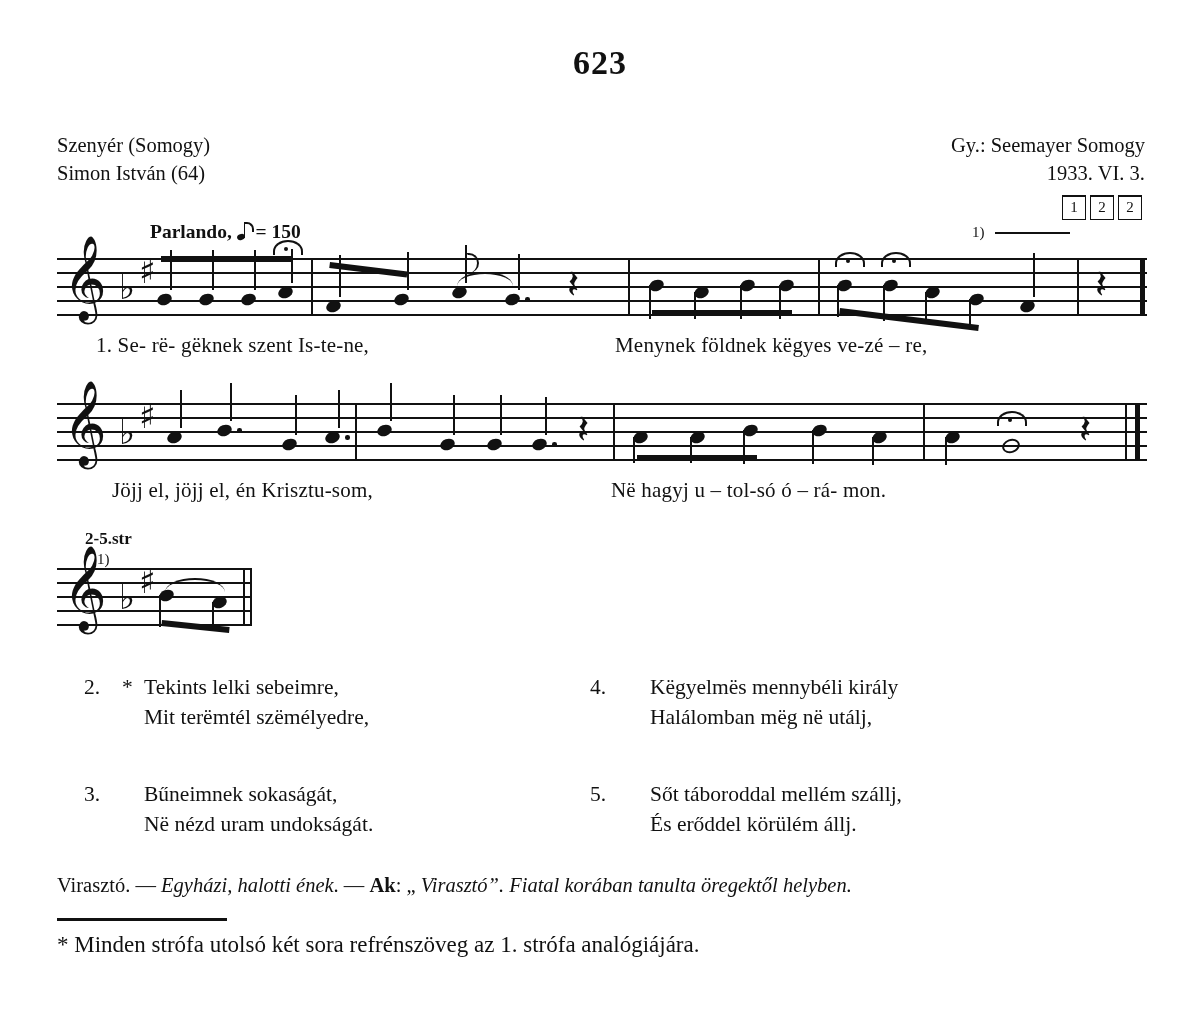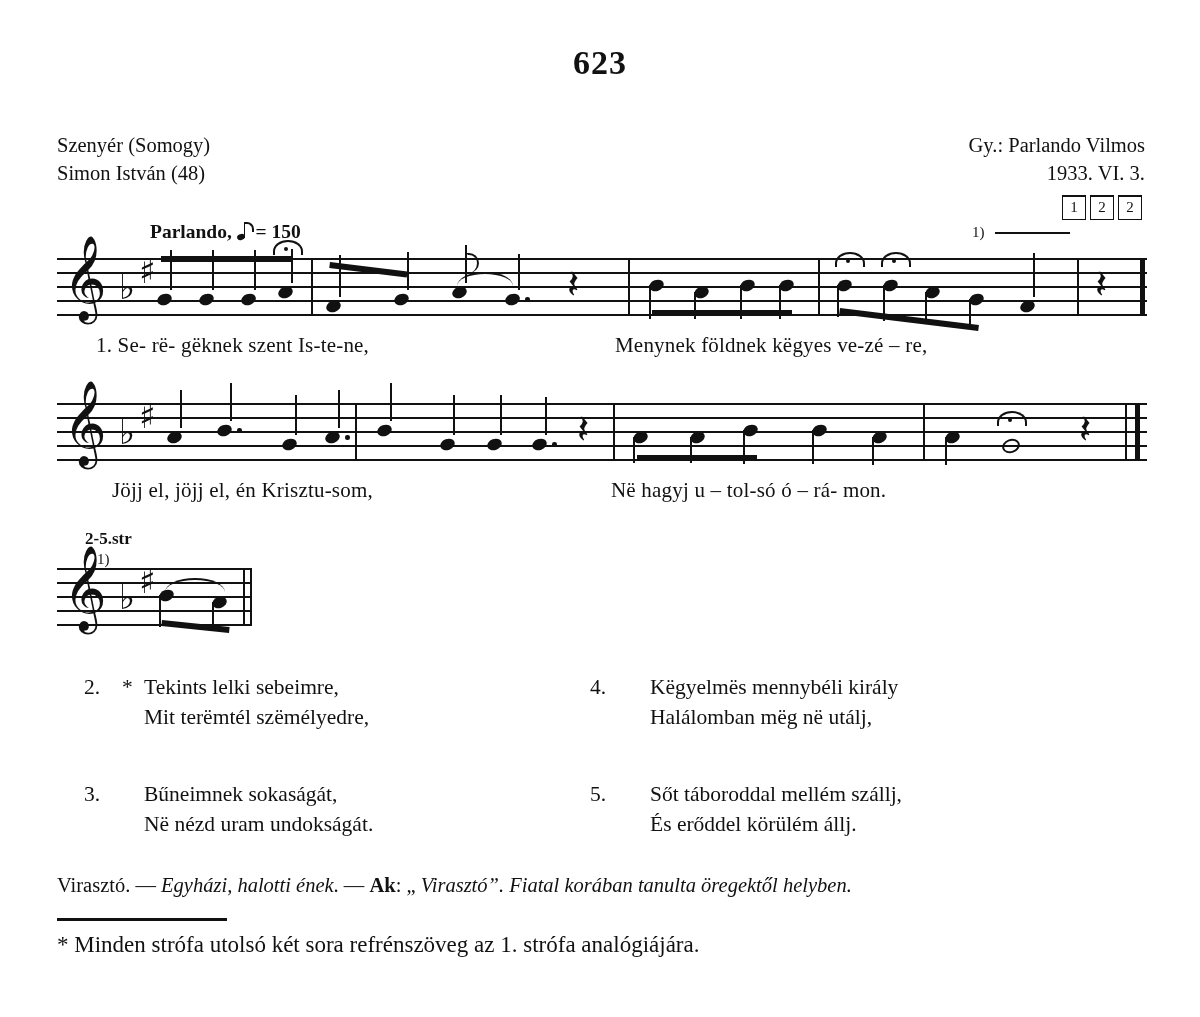--- a/index.html
+++ b/index.html
@@ -312,25 +312,25 @@
 </style>
 </head>
 <body>
 
 <div class="page">
 
   <div class="song-number">623</div>
 
   <div class="source-left">
     <div>Szenyér (Somogy)</div>
-    <div>Simon István (48)</div>
+    <div>Simon István (64)</div>
   </div>
 
   <div class="source-right">
-    <div>Gy.: Parlando Vilmos</div>
+    <div>Gy.: Seemayer Somogy</div>
     <div>1933. VI. 3.</div>
   </div>
 
   <div class="volta-boxes">
     <div class="vbox">1</div>
     <div class="vbox">2</div>
     <div class="vbox">2</div>
   </div>
 
   <div class="tempo">

